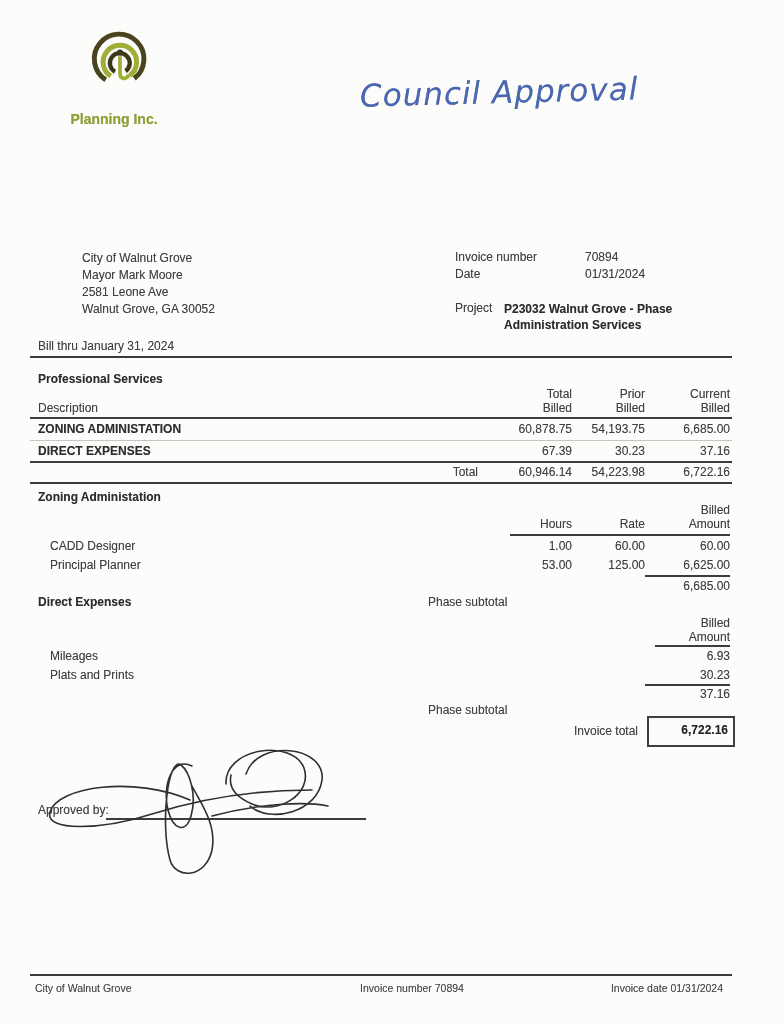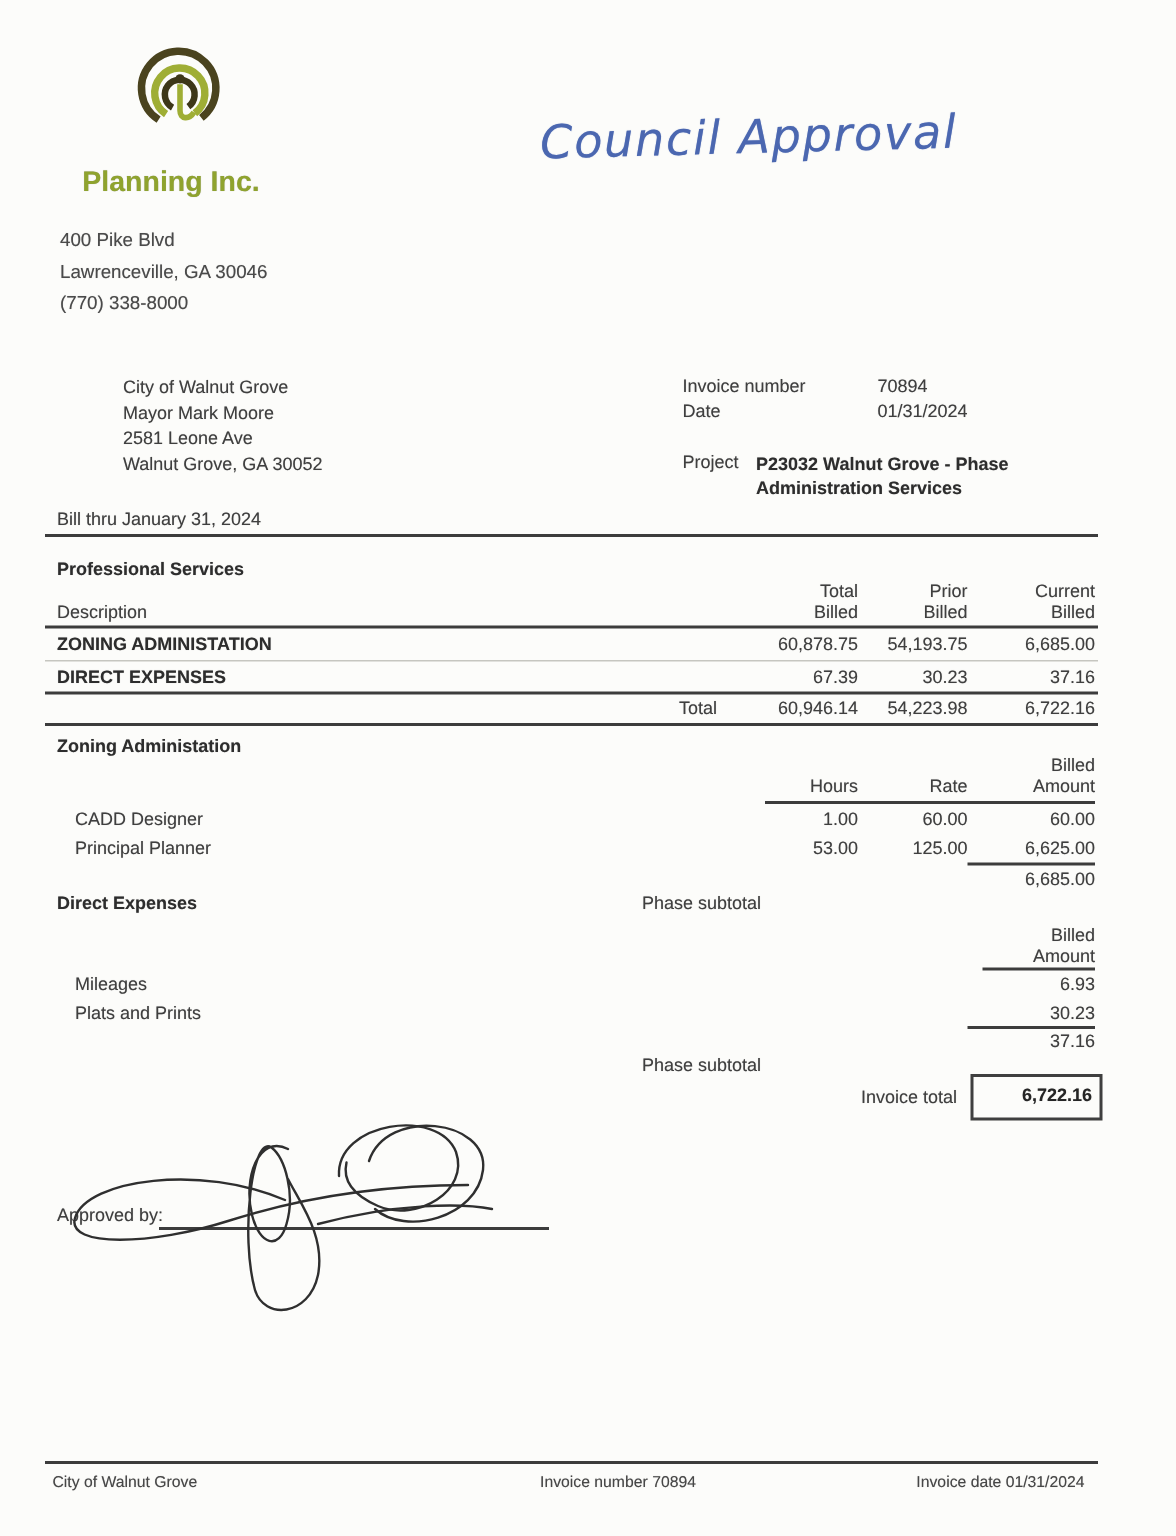--- a/index.html
+++ b/index.html
@@ -15,21 +15,21 @@
     text-shadow:0 0 .5px rgba(70,70,70,.45);
   }
   .abs{position:absolute;}
   .b{font-weight:bold;color:#2d2d2d;}
   .hline{position:absolute;background:#3c3c3c;}
   .hline.light{background:#c6c6c0;}
   
   .brand-name{position:absolute;left:44px;top:84px;width:140px;text-align:center;
     font-size:27px;font-weight:bold;letter-spacing:.5px;color:#332f1c;}
   .brand-sub{position:absolute;left:44px;top:111px;width:140px;text-align:center;
-    font-size:19px;font-weight:bold;color:#8fa32e;}
+    font-size:14px;font-weight:bold;color:#8fa32e;}
   .company-address{position:absolute;left:40px;top:150px;line-height:21px;font-size:12.5px;color:#4a4a4a;}
   .handwritten{position:absolute;left:360px;top:74px;font-size:31px;font-style:italic;
     color:#4b67b0;transform:rotate(-1.5deg);letter-spacing:1px;text-shadow:0 0 .6px rgba(75,103,176,.6);
     font-family:"DejaVu Sans", sans-serif;}
   .billto{position:absolute;left:82px;top:250px;line-height:17px;}
   .meta-label{position:absolute;left:455px;}
   .meta-value{position:absolute;left:585px;}
   .proj-value{position:absolute;left:504px;line-height:16px;font-weight:bold;color:#2d2d2d;}
   
   .row{position:absolute;left:30px;width:700px;height:16px;}
@@ -59,25 +59,20 @@
     <path d="M 27,90 A 40,40 0 1 1 73,88" fill="none" stroke="#4a431e" stroke-width="8"></path>
     <path d="M 35,84 A 27,27 0 1 1 66,83" fill="none" stroke="#9fae35" stroke-width="8"></path>
     <path d="M 42,77 A 16,16 0 1 1 59,76" fill="none" stroke="#3d3719" stroke-width="7"></path>
     <circle cx="50" cy="46" r="5" fill="#3d3719"></circle>
     <path d="M 50,52 L 50,80 C 50,90 60,90 65,82" fill="none" stroke="#9fae35" stroke-width="6"></path>
   </svg>
   <div class="brand-sub">Planning Inc.</div>
 
   <div class="handwritten">Council Approval</div>
 
-  <div class="company-address">
-    <div>400 Pike Blvd</div>
-    <div>Lawrenceville, GA 30046</div>
-    <div>(770) 338-8000</div>
-  </div>
 
   <div class="billto">
     <div>City of Walnut Grove</div>
     <div>Mayor Mark Moore</div>
     <div>2581 Leone Ave</div>
     <div>Walnut Grove, GA 30052</div>
   </div>
 
   <div class="meta-label" style="top:250px;">Invoice number</div>
   <div class="meta-value" style="top:250px;">70894</div>

